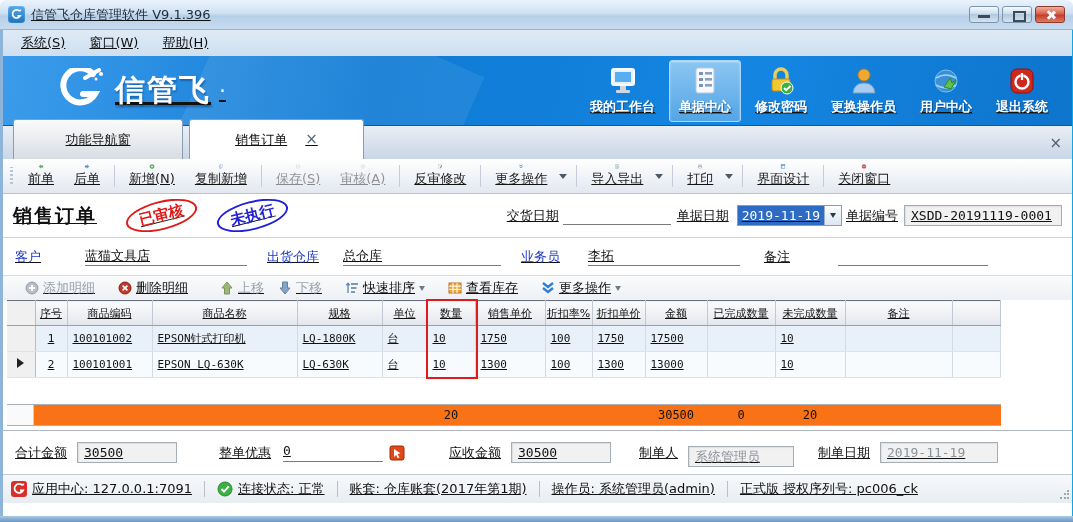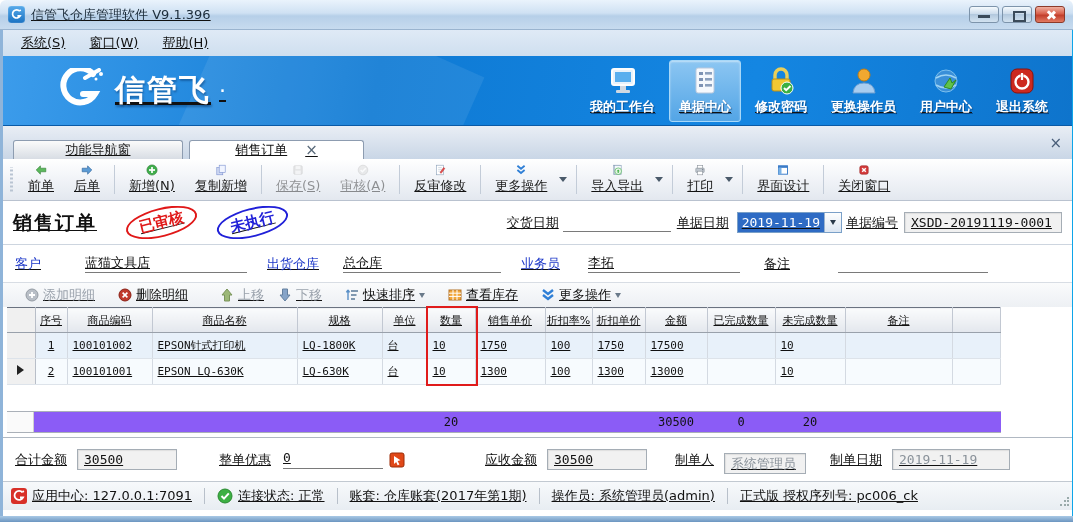--- a/index.html
+++ b/index.html
@@ -39,28 +39,28 @@
   .branddot { color:#fff; font-size:22px; margin:0 8px; }
   .slogan { color:#e8f02a; font-size:19px; font-weight:bold; font-style:italic; text-shadow:1px 1px 1px rgba(0,40,90,.45); }
   .bannernav { margin-left:auto; display:flex; align-items:flex-end; gap:4px; padding-right:14px; z-index:1; }
   .bnav { display:flex; flex-direction:column; align-items:center; gap:3px; padding:6px 9px 5px; cursor:pointer; border-radius:3px; border:1px solid transparent; }
   .bnav .lbl { color:#fff; font-size:13px; font-weight:bold; text-shadow:1px 1px 1px rgba(0,40,90,.5); white-space:nowrap; }
   .bnav.active { background:linear-gradient(#8cc6f2,#53a5e6); border-color:#a8d8f8; box-shadow:inset 0 1px 2px rgba(255,255,255,.5); }
   .bicon { width:30px; height:28px; }
 
   
   .tabstrip { height:33px; background:linear-gradient(#e9eef5,#c9d6e6); display:flex; align-items:flex-end; padding:0 0 0 10px; position:relative; }
-  .tab { height:19px; display:flex; align-items:center; justify-content:center; border:1px solid #8d9cb0; border-bottom:none; border-radius:3px 3px 0 0; cursor:pointer; }
+  .tab { height:40px; display:flex; align-items:center; justify-content:center; border:1px solid #8d9cb0; border-bottom:none; border-radius:3px 3px 0 0; cursor:pointer; }
   .tab.inactive { width:170px; background:linear-gradient(#fbfbfb,#d8dde4); color:#222; }
   .tab.active { width:175px; background:#fff; font-weight:normal; position:relative; z-index:2; margin-left:6px; }
   .tabclose { margin-left:18px; color:#5a6a7a; font-size:15px; line-height:1; cursor:pointer; }
   .strip-close { position:absolute; right:10px; top:8px; color:#4a5f7a; font-size:15px; cursor:pointer; }
 
   
-  .toolbar { height:42px; background:linear-gradient(#ffffff,#eef1f6 60%,#e3e8ef); border-bottom:1px solid #b9c2cf; display:flex; align-items:stretch; padding:2px 4px 2px 2px; }
+  .toolbar { height:35px; background:linear-gradient(#ffffff,#eef1f6 60%,#e3e8ef); border-bottom:1px solid #b9c2cf; display:flex; align-items:stretch; padding:2px 4px 2px 2px; }
   .grip { width:7px; margin:6px 3px; background:repeating-linear-gradient(#b9c4d2 0 2px,transparent 2px 4px); background-size:3px 4px; background-repeat:repeat-y; background-position:center; }
   .tbtn { display:flex; flex-direction:column; align-items:center; justify-content:center; gap:1px; padding:2px 9px; border-radius:3px; cursor:pointer; border:1px solid transparent; }
   .tbtn .tlabel { font-size:13px; color:#1a1a1a; white-space:nowrap; }
   .tbtn.disabled { opacity:.45; filter:grayscale(1); cursor:default; }
   .tsep { width:1px; background:#c3ccd8; margin:4px 4px; }
   .drop { display:flex; align-items:center; padding:0 5px 0 2px; cursor:pointer; }
   .caret { width:0; height:0; border-left:4px solid transparent; border-right:4px solid transparent; border-top:5px solid #4a5a6a; }
   .ticon { width:20px; height:20px; }
 
   
@@ -91,21 +91,21 @@
   .tablewrap { height:130px; position:relative; background:#fff; }
   table.grid { border-collapse:collapse; table-layout:fixed; width:994px; margin-left:4px; font-size:11px; }
   table.grid th { height:25px; font-weight:normal; background:linear-gradient(#fafbfc,#e3e7ed); border-right:1px solid #c2c8d2; border-bottom:1px solid #99a1ab; border-top:1px solid #6a7280; text-align:center; white-space:nowrap; overflow:hidden; }
   table.grid td { height:26px; border-right:1px solid #d4dae2; border-bottom:1px solid #dde3ea; padding:0 5px; font-family:"DejaVu Sans Mono","DejaVu Sans",monospace; white-space:nowrap; overflow:hidden; }
   table.grid td.sel, table.grid th.sel { background:#f0f0f0; border-right:1px solid #b8bec8; padding:0; text-align:center; }
   tr.row0 td { background:#e8f1fa; } tr.row0 td.sel { background:#f0f0f0; }
   tr.row1 td { background:#f7fbfe; } tr.row1 td.sel { background:#f0f0f0; }
   td.c-center { text-align:center; }
   .rowmark { width:0; height:0; border-top:5px solid transparent; border-bottom:5px solid transparent; border-left:7px solid #222; display:inline-block; }
   .annobox { position:absolute; left:423px; top:-1px; width:52px; height:80px; border:2.5px solid #e01b1b; pointer-events:none; }
-  .totalsrow { position:absolute; left:4px; bottom:4px; width:994px; height:22px; background:#8b5cf6; border-top:1px solid #aab0b8; border-bottom:1px solid #aab0b8; font-family:"DejaVu Sans Mono",monospace; font-size:12px; }
+  .totalsrow { position:absolute; left:4px; bottom:4px; width:994px; height:22px; background:#f97316; border-top:1px solid #aab0b8; border-bottom:1px solid #aab0b8; font-family:"DejaVu Sans Mono",monospace; font-size:12px; }
   .totalsrow .tcell { position:absolute; top:3px; text-align:center; }
   .totalsrow .notch { position:absolute; left:0; top:0; bottom:0; width:27px; background:#fafafa; border-right:1px solid #d0d0d0; }
 
   
   .bottomform { height:44px; border-top:1px solid #b0b8c2; box-shadow:inset 0 1px 0 #fff; display:flex; align-items:center; padding:0 12px; }
   .uinput { border-bottom:1px solid #7a7a7a; font-family:"DejaVu Sans Mono",monospace; font-size:13px; height:19px; }
   .greytext { color:#8a929a; }
   .disc-ico { width:16px; height:16px; margin-left:6px; cursor:pointer; }
 
   
@@ -513,24 +513,24 @@
 
     <div class="bottomform">
       <span class="fldlabel">合计金额</span>
       <span class="greybox" style="width:100px; margin:0 42px 0 10px;">30500</span>
       <span class="fldlabel">整单优惠</span>
       <span class="uinput" style="width:100px; margin-left:12px;">0</span>
       <svg class="disc-ico" viewBox="0 0 16 16">
           <rect x="1" y="1" width="14" height="14" rx="2" fill="#e04818" stroke="#9c2c08"></rect>
           <path d="M5 4 L11.5 8.2 L8.6 9 L10.4 12.4 L8.6 13.2 L7.2 10 L5 12 Z" fill="#fff"></path>
         </svg>
-      <span class="fldlabel" style="margin-left:80px;">应收金额</span>
+      <span class="fldlabel" style="margin-left:44px;">应收金额</span>
       <span class="greybox" style="width:100px; margin:0 28px 0 10px;">30500</span>
       <span class="fldlabel">制单人</span>
-      <span class="greybox greytext" style="width:82px; margin:8px 24px 0 10px;">系统管理员</span>
+      <span class="greybox greytext" style="width:106px; margin:8px 24px 0 10px;">系统管理员</span>
       <span class="fldlabel">制单日期</span>
       <span class="greybox greytext" style="width:118px; margin-left:10px;">2019-11-19</span>
     </div>
 
     <div class="statusbar">
       <svg class="sico" viewBox="0 0 16 16">
           <rect width="16" height="16" rx="3" fill="#d83028"></rect>
           <path d="M11.5 4.5 A4.5 4.5 0 1 0 12 9.5 L9 9.5" stroke="#fff" stroke-width="1.8" fill="none"></path>
           <circle cx="12.2" cy="3.4" r="1" fill="#fff"></circle>
         </svg>

